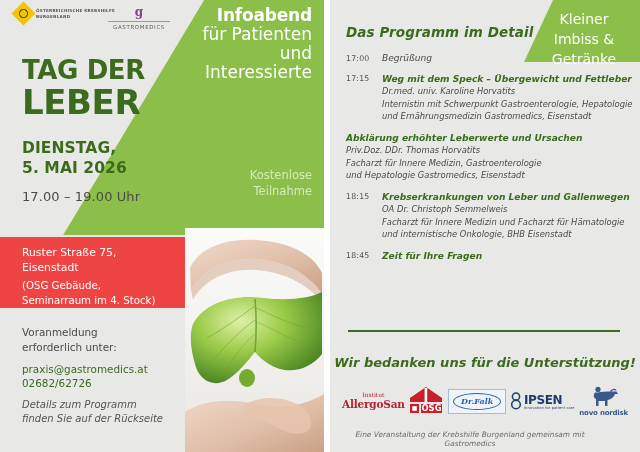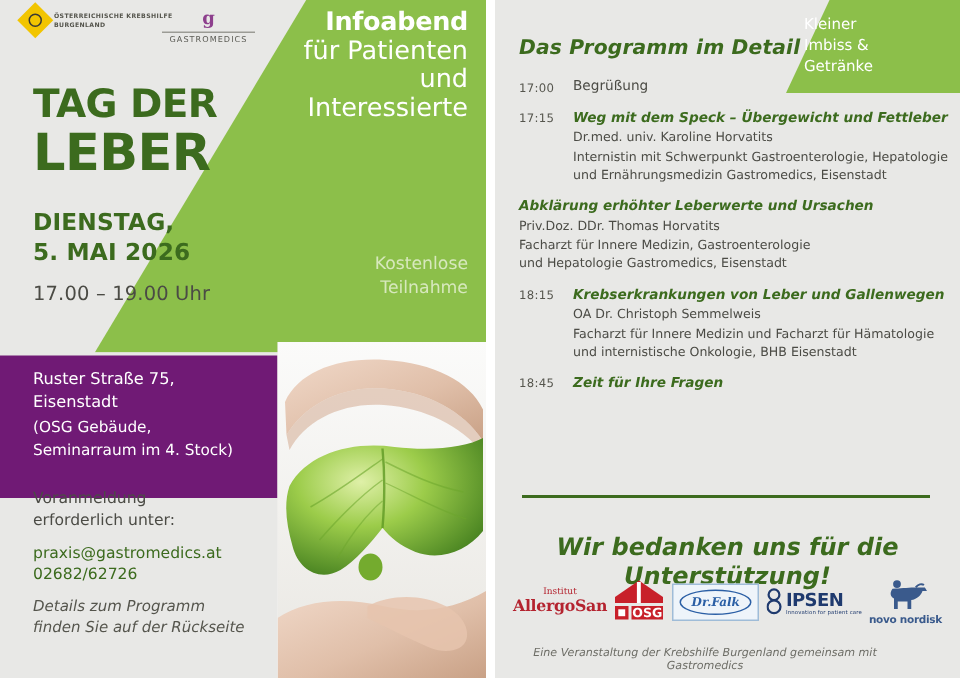--- a/index.html
+++ b/index.html
@@ -156,22 +156,22 @@
     margin-top: 11px;
     font-size: 13px;
     color: #4b4b45;
     letter-spacing: 0.1px;
   }
 
   .address-band {
     position: absolute;
     left: 0; top: 237px;
     width: 185px;
-    background: #701a75;
-    padding: 9px 10px 24px 22px;
+    background: #ef4444;
+    padding: 9px 10px 0 22px;
     box-sizing: border-box;
     color: #ffffff;
   }
   .addr-main { font-size: 10.8px; line-height: 1.35; }
   .addr-sub  { font-size: 10.2px; line-height: 1.42; margin-top: 4px; }
 
   .contact {
     position: absolute;
     left: 22px; top: 325px;
     width: 165px;
@@ -216,23 +216,23 @@
     position: absolute;
     right: 0; top: 0;
     width: 116px; height: 62px;
     background: #8cbf4a;
     clip-path: polygon(25% 0%, 100% 0%, 100% 100%, 100% 100%, 0% 100%);
   }
   .corner-text {
     position: absolute;
     right: 8px; top: 10px;
     width: 96px;
-    text-align: left;
+    text-align: center;
     color: #ffffff;
-    font-size: 10px;
+    font-size: 14px;
     line-height: 1.42;
   }
   .prog-title {
     position: absolute;
     left: 16px; top: 24px;
     font-size: 13.5px;
     font-weight: bold;
     font-style: italic;
     color: #3c6b1e;
     letter-spacing: 0.1px;
@@ -259,35 +259,36 @@
     font-size: 9.1px;
     font-weight: bold;
     font-style: italic;
     color: #3c6b1e;
     line-height: 1.35;
   }
   .prog-line {
     font-size: 8.4px;
     color: #4b4b45;
     line-height: 1.5;
+    font-style: italic;
   }
   .prog-item.compact { margin-bottom: 7px; }
 
   .divider {
     position: absolute;
     left: 18px; top: 330px;
     width: 272px; height: 2px;
     background: #3c6b1e;
   }
   .thanks {
     position: absolute;
     left: 0; top: 355px;
     width: 310px;
     text-align: center;
-    font-size: 16px;
+    font-size: 13px;
     font-weight: bold;
     font-style: italic;
     color: #3c6b1e;
   }
   .sponsors {
     position: absolute;
     left: 8px; top: 382px;
     width: 294px;
     height: 38px;
     display: flex;

